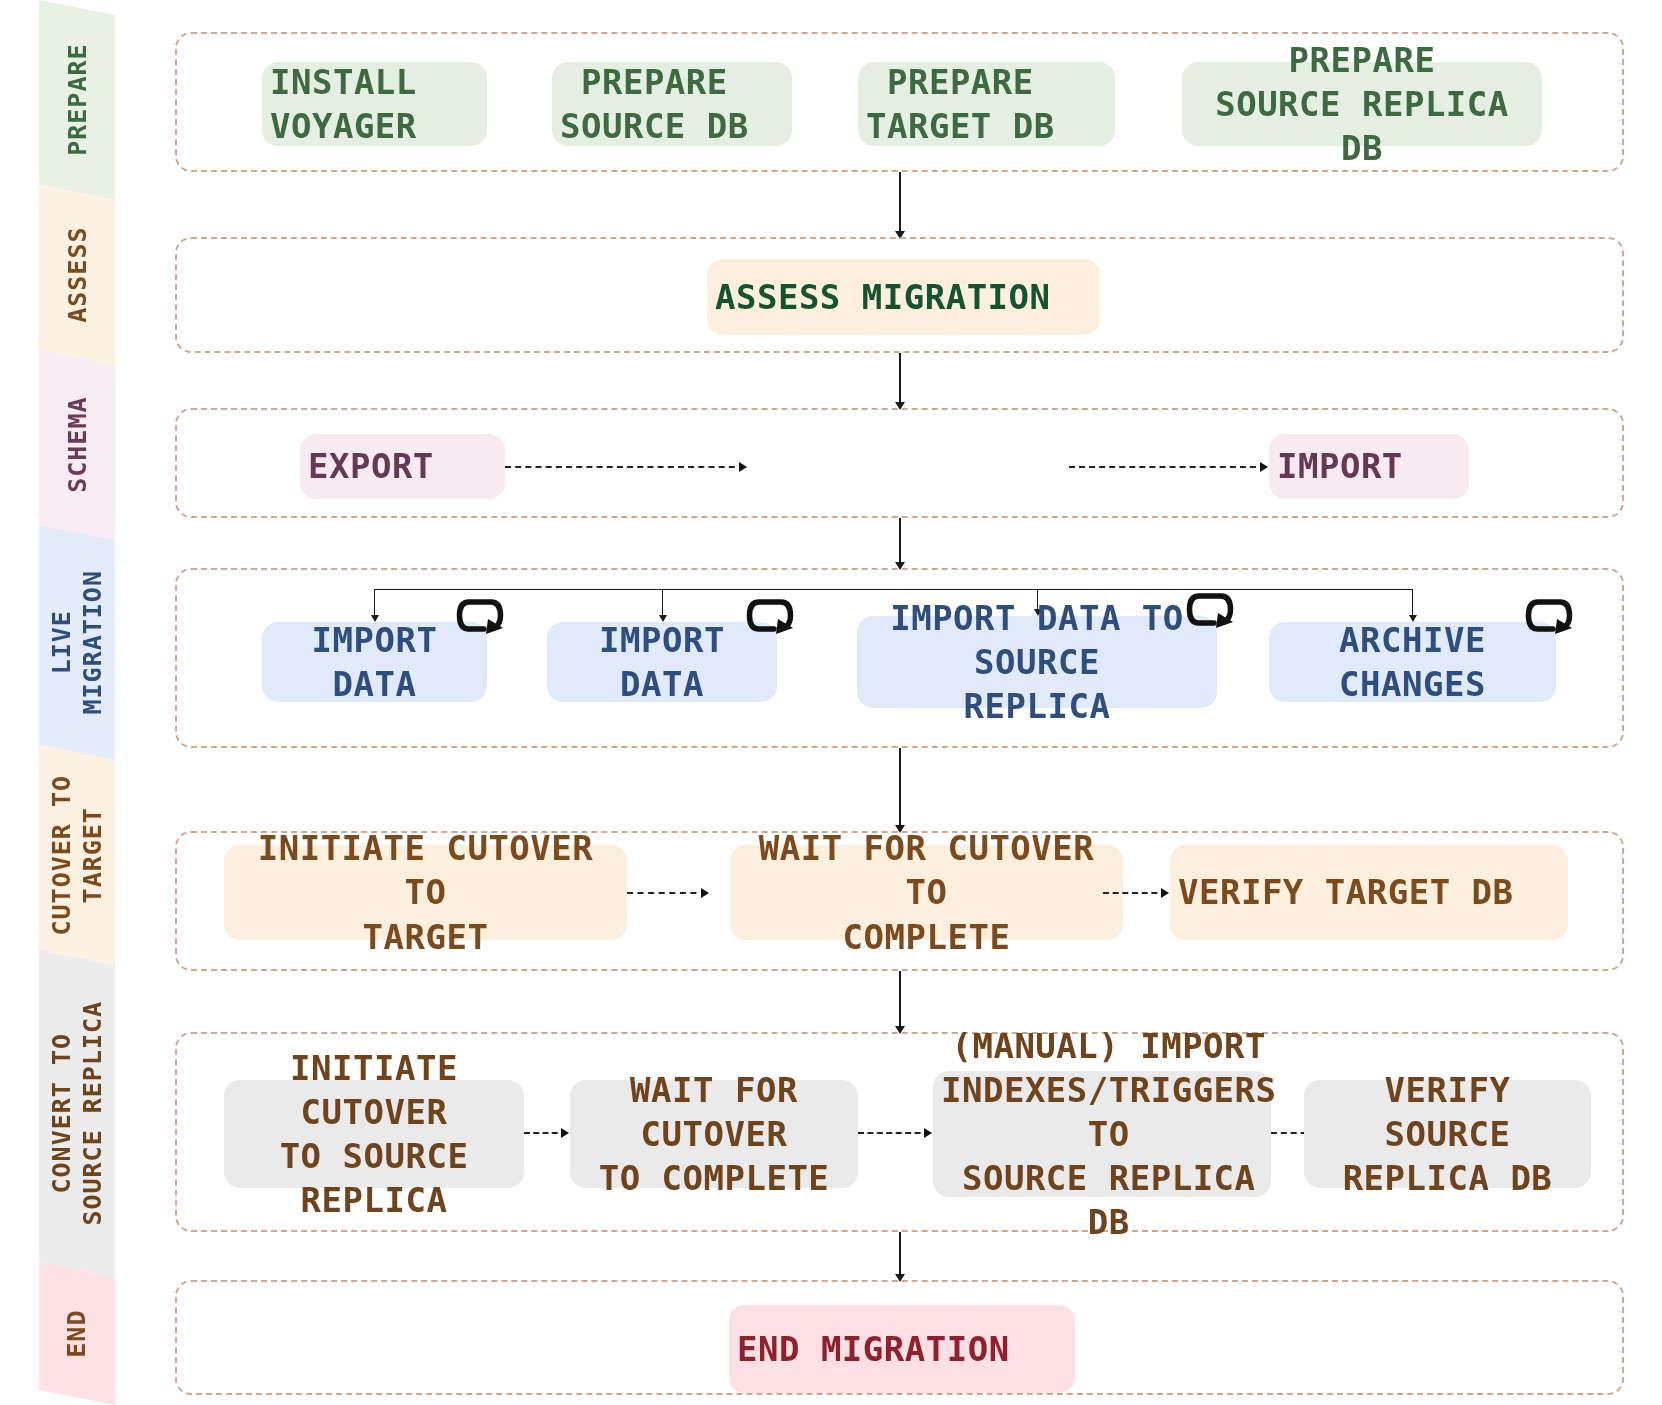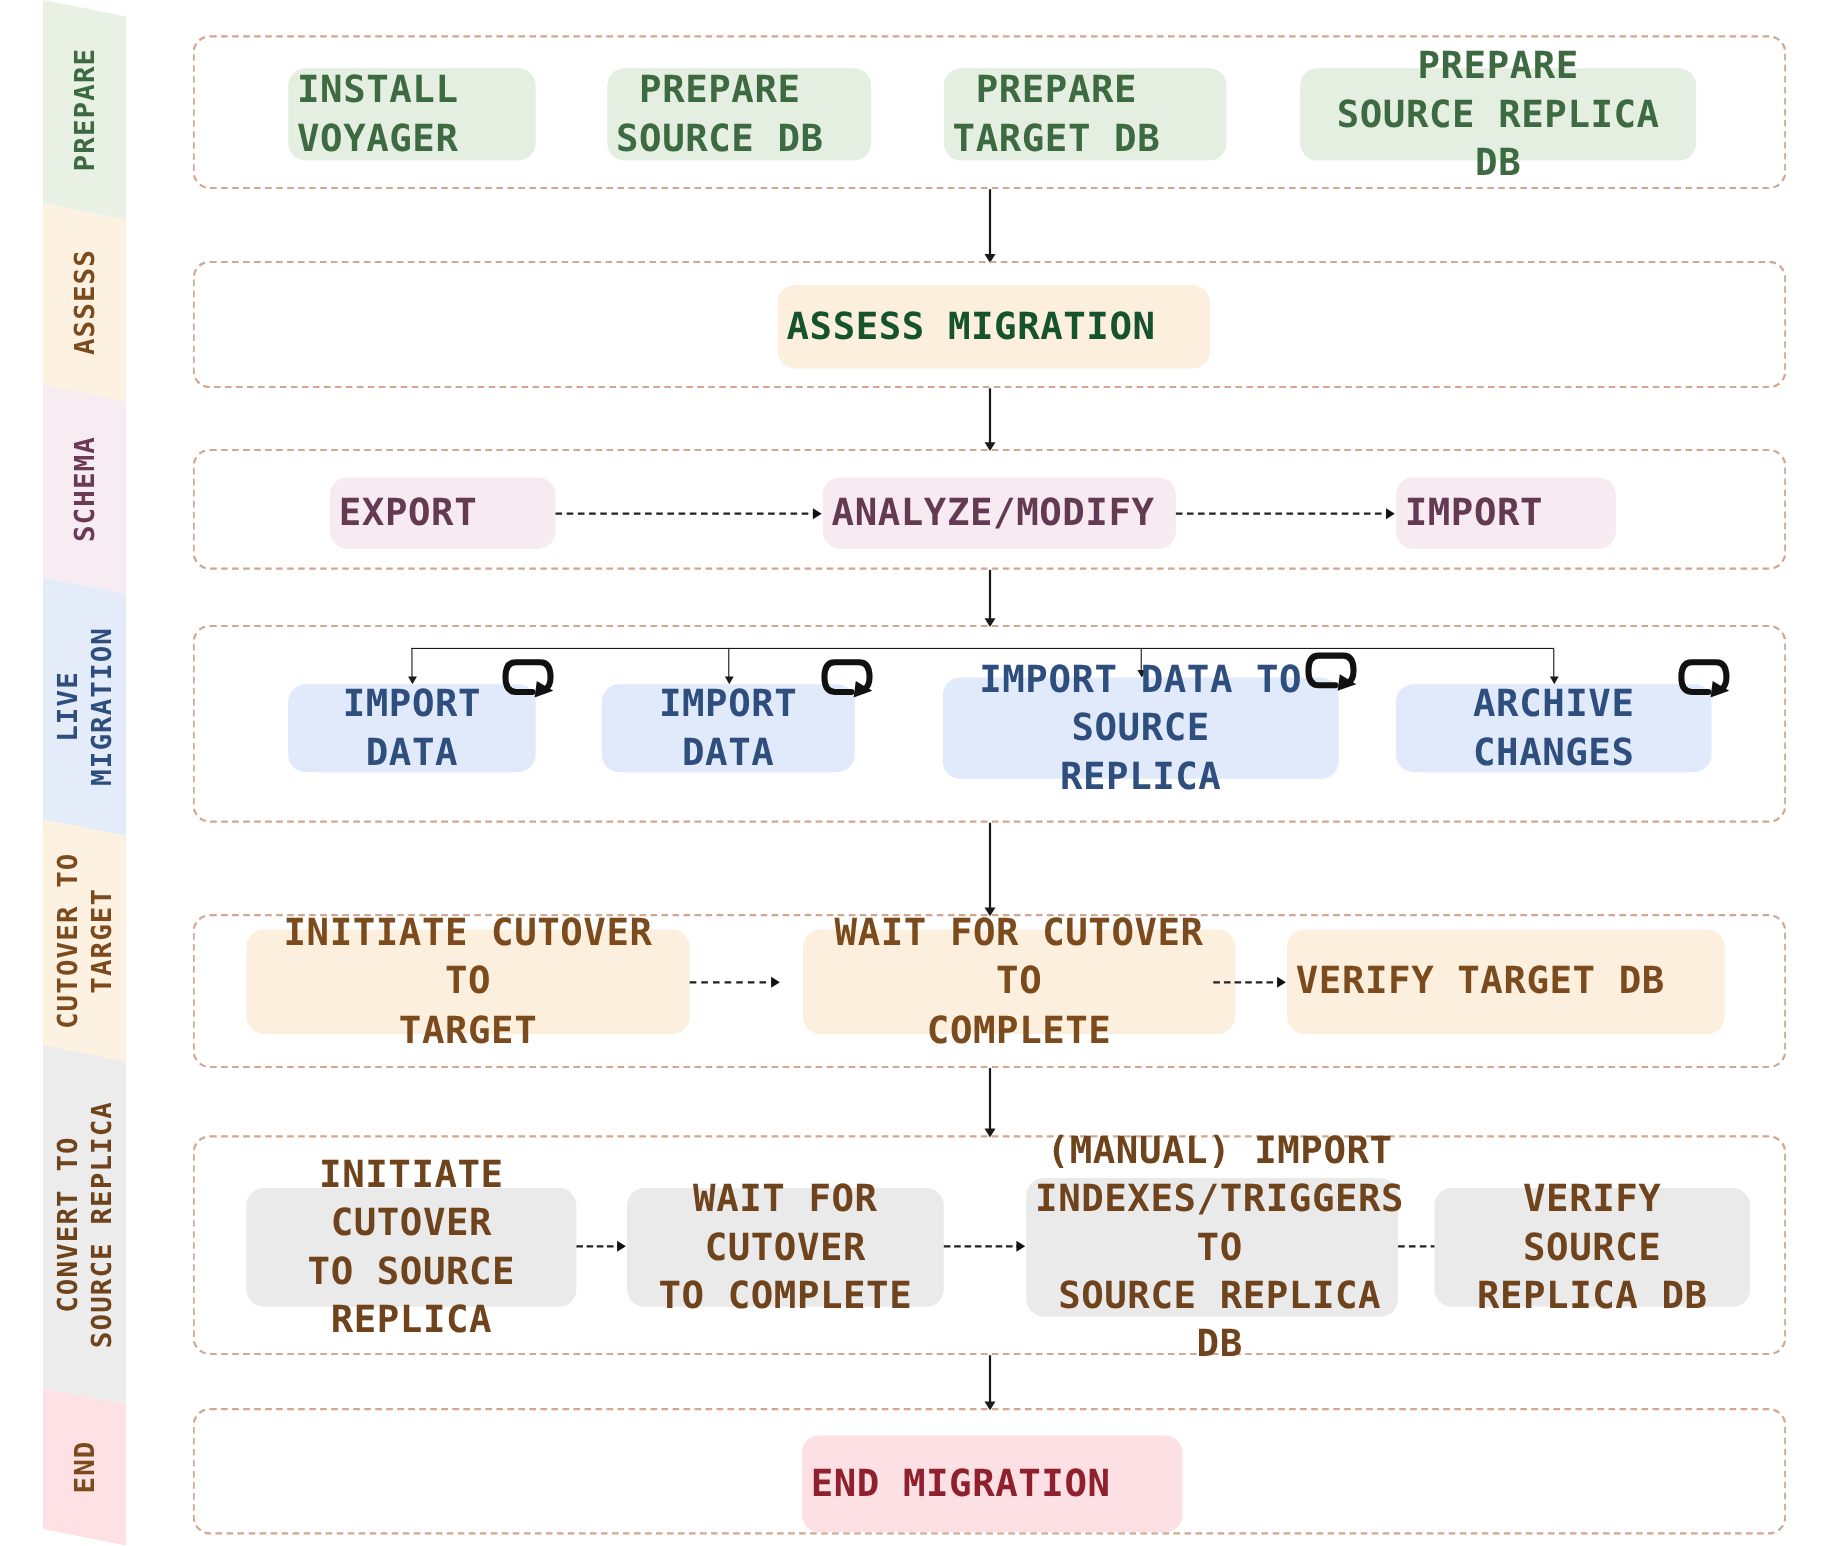--- a/index.html
+++ b/index.html
@@ -119,23 +119,20 @@
     </div>
   </div>
 
   <div class="v-arrow" style="left:899px;top:353px;height:55px;"></div>
 
   <div class="lane" style="top:408px;height:110px;">
     <div class="node n-schema" style="left:123px;top:24px;width:205px;height:65px;">
       <span>EXPORT</span>
     </div>
     <div class="h-arrow" style="left:328px;top:56px;width:240px;"></div>
-    <div class="node n-schema" style="left:571px;top:24px;width:321px;height:65px;">
-      <span>ANALYZE/MODIFY</span>
-    </div>
     <div class="h-arrow" style="left:892px;top:56px;width:197px;"></div>
     <div class="node n-schema" style="left:1092px;top:24px;width:200px;height:65px;">
       <span>IMPORT</span>
     </div>
   </div>
 
   <div class="v-arrow" style="left:899px;top:518px;height:50px;"></div>
 
   <div class="lane" style="top:568px;height:180px;">
     <div class="h-line" style="left:197px;top:19px;width:1038px;"></div>

